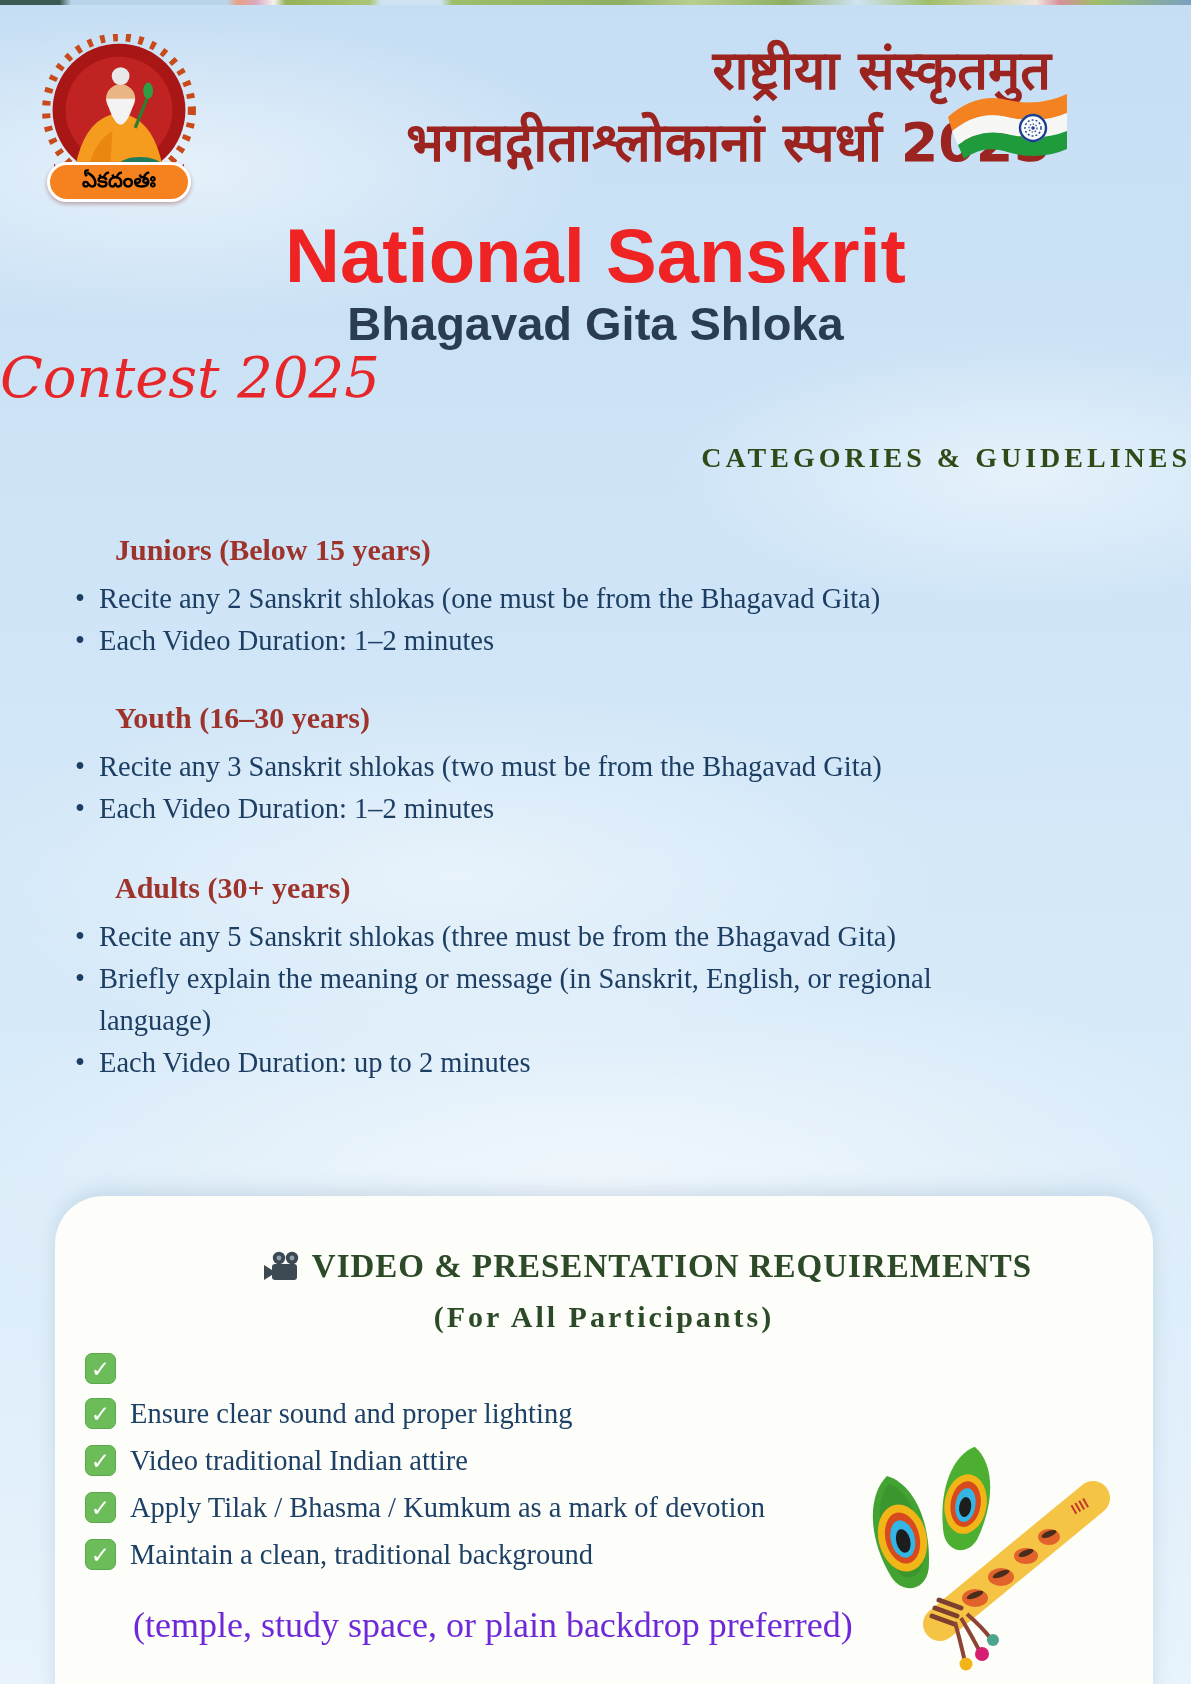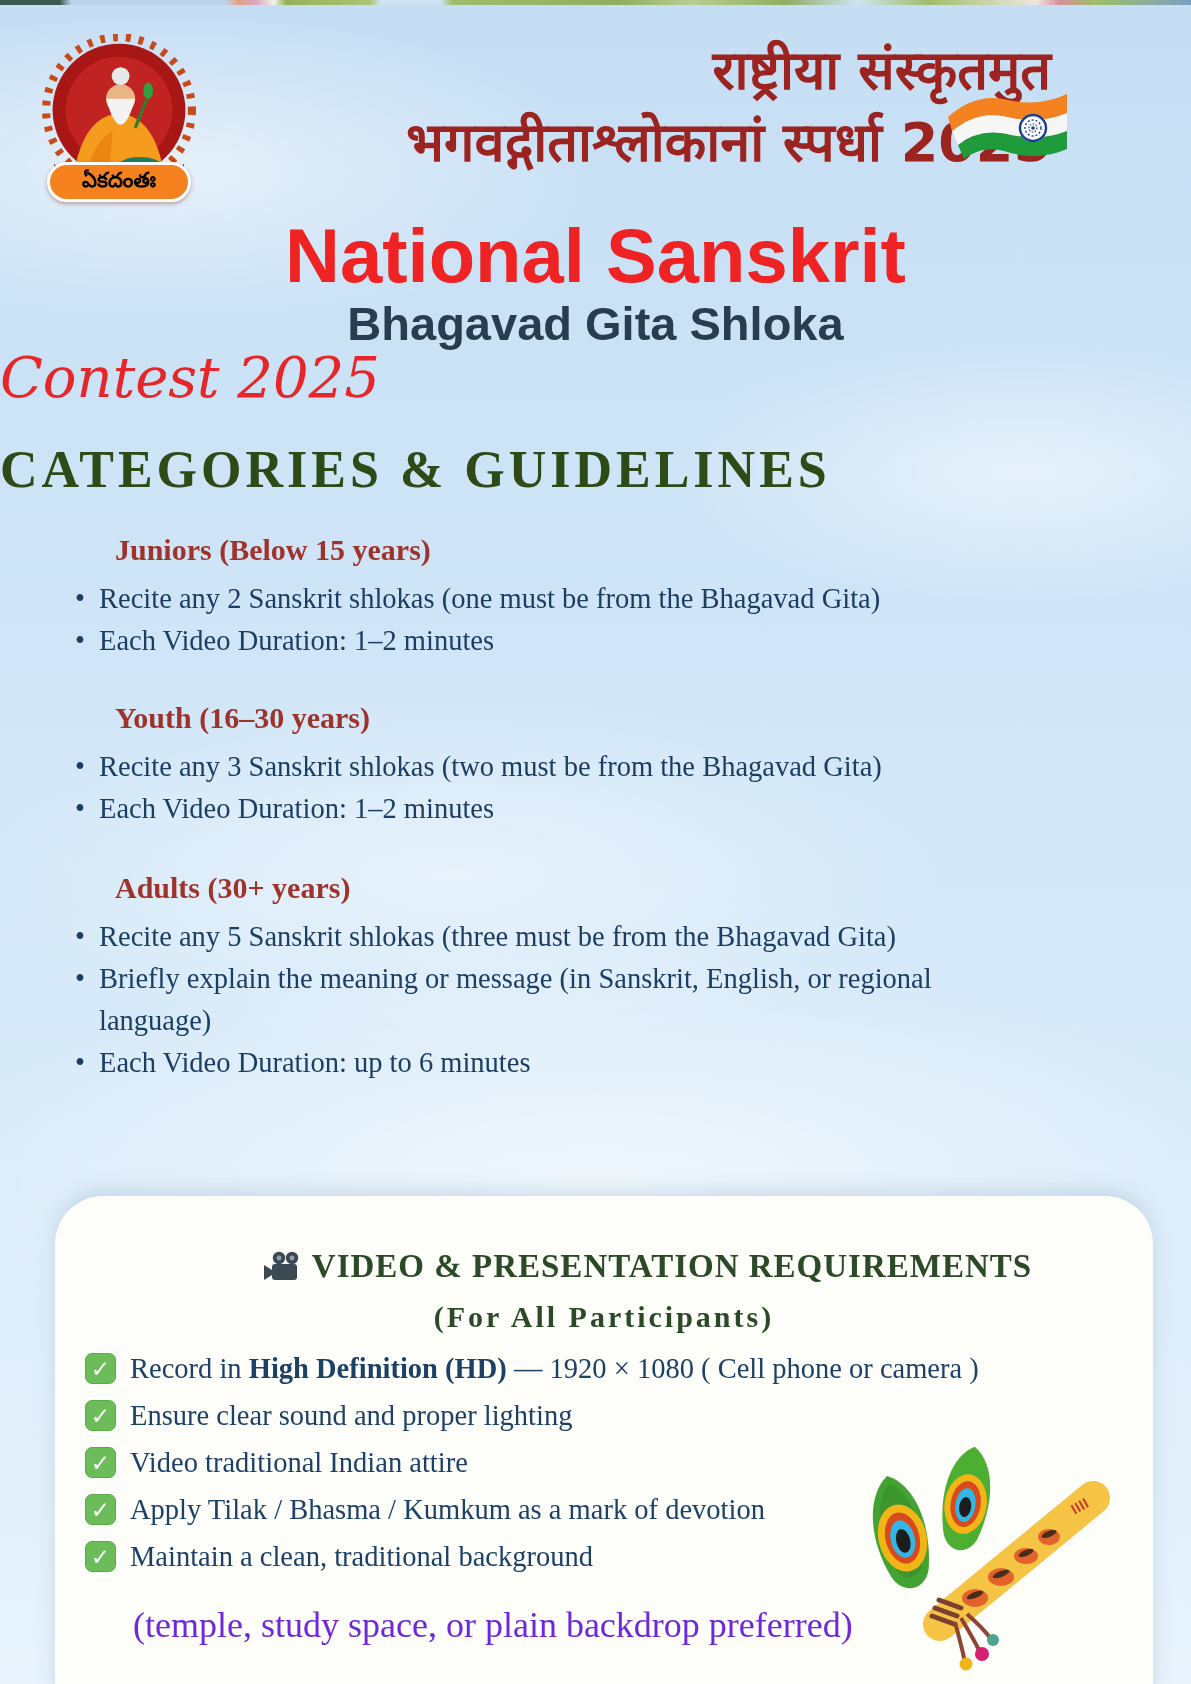--- a/index.html
+++ b/index.html
@@ -50,23 +50,23 @@
     position:absolute;left:0;top:300px;width:100%;text-align:center;
     color:#2a3c50;font-family:"Liberation Sans", sans-serif;font-weight:800;
     font-size:47px;line-height:1;
   }
   .t-script{
     position:absolute;left:0;top:350px;width:100%;text-align:left;
     color:#e62628;font-family:"DejaVu Serif", serif;font-style:italic;
     font-size:56px;line-height:1;
   }
   .cat-head{
-    position:absolute;left:0;top:444px;width:100%;text-align:left;
+    position:absolute;left:0;top:444px;width:100%;text-align:right;
     color:#2e4b17;font-family:"Liberation Serif", serif;font-weight:bold;
-    font-size:52px;letter-spacing:4px;line-height:1;
+    font-size:28px;letter-spacing:4px;line-height:1;
   }
 
   
   .category{position:absolute;left:75px;width:930px;}
   .c0{top:532px;} .c1{top:700px;} .c2{top:870px;}
   .category h3{
     margin:0 0 10px 40px;color:#9e332b;font-size:30px;font-weight:bold;line-height:1.2;
   }
   .category ul{list-style:none;margin:0;padding:0;}
   .category li{
@@ -166,42 +166,41 @@
       <li><span class="dot">•</span><span>Recite any 3 Sanskrit shlokas (two must be from the Bhagavad Gita)</span></li>
       <li><span class="dot">•</span><span>Each Video Duration: 1–2 minutes</span></li>
     </ul>
   </section>
 
   <section class="category c2">
     <h3>Adults (30+ years)</h3>
     <ul>
       <li><span class="dot">•</span><span>Recite any 5 Sanskrit shlokas (three must be from the Bhagavad Gita)</span></li>
       <li><span class="dot">•</span><span>Briefly explain the meaning or message (in Sanskrit, English, or regional language)</span></li>
-      <li><span class="dot">•</span><span>Each Video Duration: up to 6 minutes</span></li>
+      <li><span class="dot">•</span><span>Each Video Duration: up to 2 minutes</span></li>
     </ul>
   </section>
 
   <div class="card">
     <div class="card-head">
       <svg width="38" height="32" viewBox="0 0 38 32">
         <path d="M10 19 L2 14 L2 29 L10 24 Z" fill="#3c4953"></path>
         <rect x="10" y="13" width="25" height="16" rx="3" fill="#3c4953"></rect>
         <circle cx="17" cy="7" r="6.2" fill="#3c4953"></circle>
         <circle cx="30" cy="7" r="6.2" fill="#3c4953"></circle>
         <circle cx="17" cy="7" r="2.4" fill="#8fa0ab"></circle>
         <circle cx="30" cy="7" r="2.4" fill="#8fa0ab"></circle>
       </svg>
       <span>VIDEO &amp; PRESENTATION REQUIREMENTS</span>
     </div>
     <div class="card-sub">(For All Participants)</div>
 
     <ul class="checks">
       <li>
         <span class="chk">✓</span>
-        <span class="txt"><span>Record in </span><b>High Definition (HD)</b><span> — 1920 × 1080 ( Cell phone or camera )</span></span>
       </li>
       <li>
         <span class="chk">✓</span>
         <span class="txt">Ensure clear sound and proper lighting</span>
       </li>
       <li>
         <span class="chk">✓</span>
         <span class="txt">Video traditional Indian attire</span>
       </li>
       <li>

